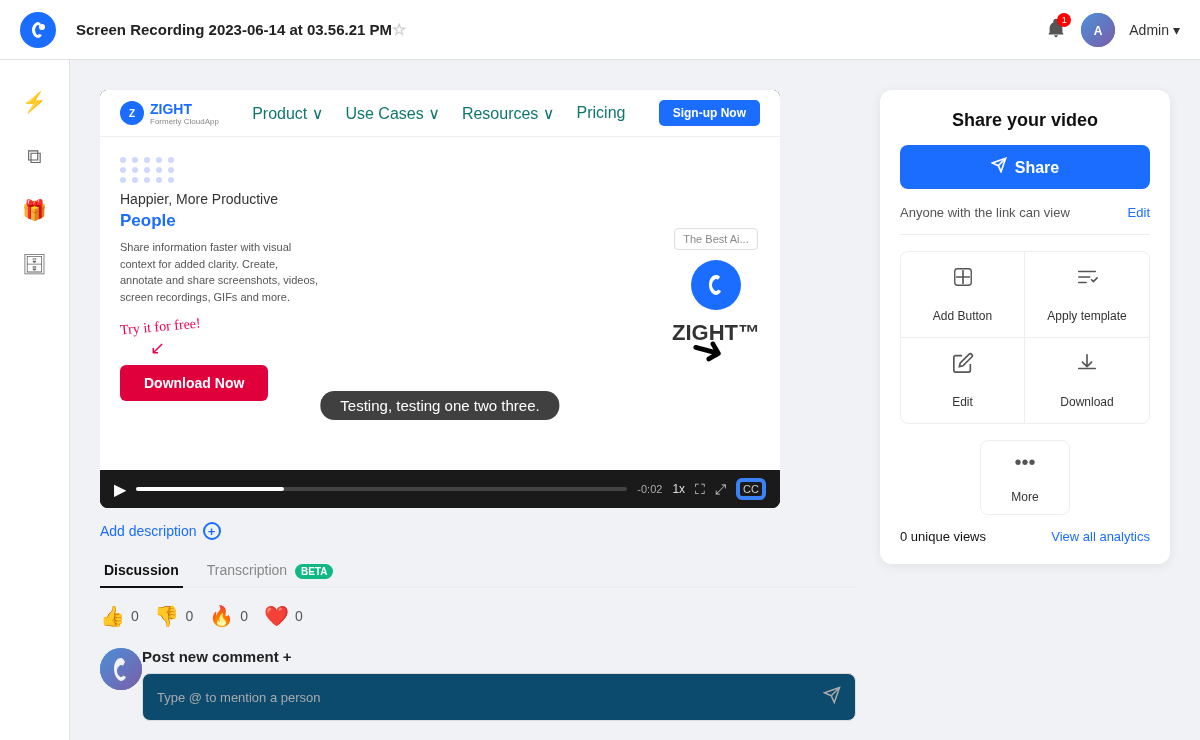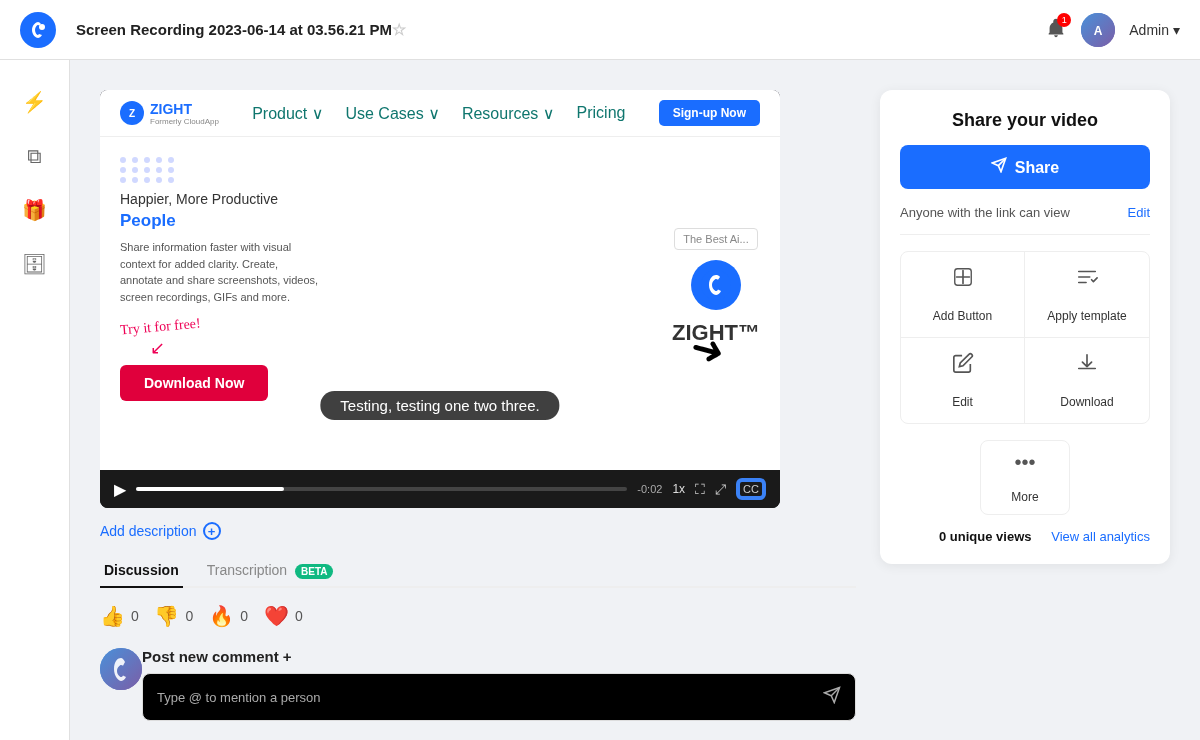--- a/index.html
+++ b/index.html
@@ -212,21 +212,21 @@
     .comment-avatar {
       width: 42px; height: 42px; border-radius: 50%;
       background: linear-gradient(135deg, #4a90d9 40%, #7b5ea7 100%);
       display: flex; align-items: center; justify-content: center;
       color: white; font-size: 16px; flex-shrink: 0;
     }
     .comment-box { flex: 1; }
     .comment-label { font-size: 15px; font-weight: 600; color: #222; margin-bottom: 8px; }
     .comment-input-wrap {
       border: 1px solid #ddd; border-radius: 8px;
-      background: #000000;
+      background: #0c4a6e;
       padding: 12px 14px;
       display: flex; align-items: center; justify-content: space-between;
     }
     .comment-input-text { color: #aaa; font-size: 13px; }
     .send-icon { color: #aaa; font-size: 16px; cursor: pointer; }
 
     
     .right-panel {
       width: 290px;
       flex-shrink: 0;
@@ -279,21 +279,21 @@
     .action-cell:nth-child(1) { border-right: 1px solid #eee; border-bottom: 1px solid #eee; }
     .action-cell:nth-child(2) { border-bottom: 1px solid #eee; }
     .action-cell:nth-child(3) { border-right: 1px solid #eee; }
     .action-icon { font-size: 20px; color: #555; }
 
     .analytics-row {
       display: flex; align-items: center; justify-content: space-between;
       font-size: 13px; color: #555;
     }
     .analytics-link { color: #1a6dff; cursor: pointer; font-weight: 500; }
-    .unique-views { font-weight: 700; color: #111; margin-left: 39px; }
+    .unique-views { font-weight: 400; color: #111; }
   </style>
 </head>
 <body>
 
 <div class="header">
   <div class="header-logo">
     <svg width="20" height="20" viewBox="0 0 20 20" fill="none">
       <path d="M10 2C8 2 4 5 4 10s4 8 6 8c1 0 3-1 4-3l-3-1c-.5.8-1.2 1-1 1-1 0-3-2-3-5s2-5 3-5c.5 0 1 .2 1.5.5L13 4c-1-1.3-2-2-3-2z" fill="white"></path>
       <circle cx="14" cy="7" r="3" fill="white"></circle>
     </svg>

